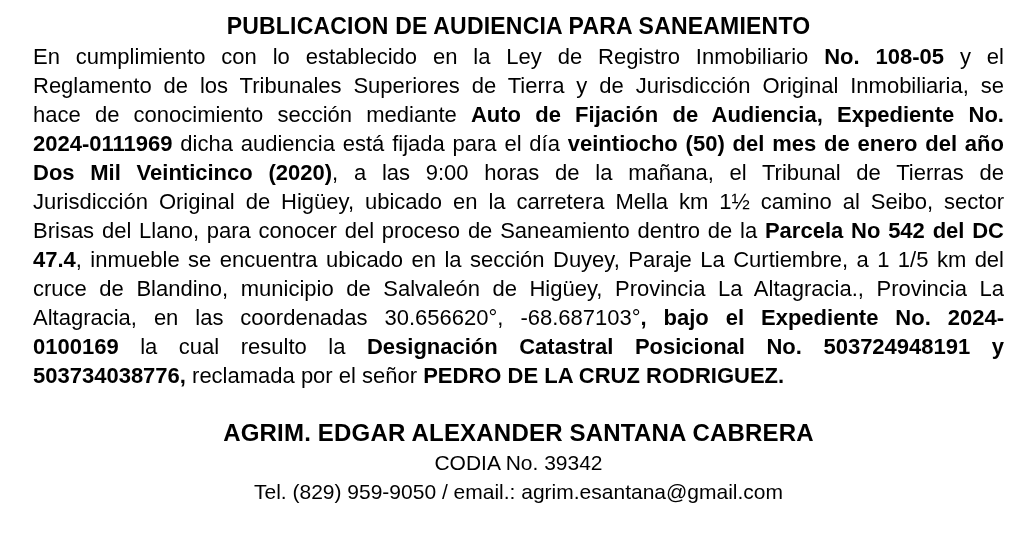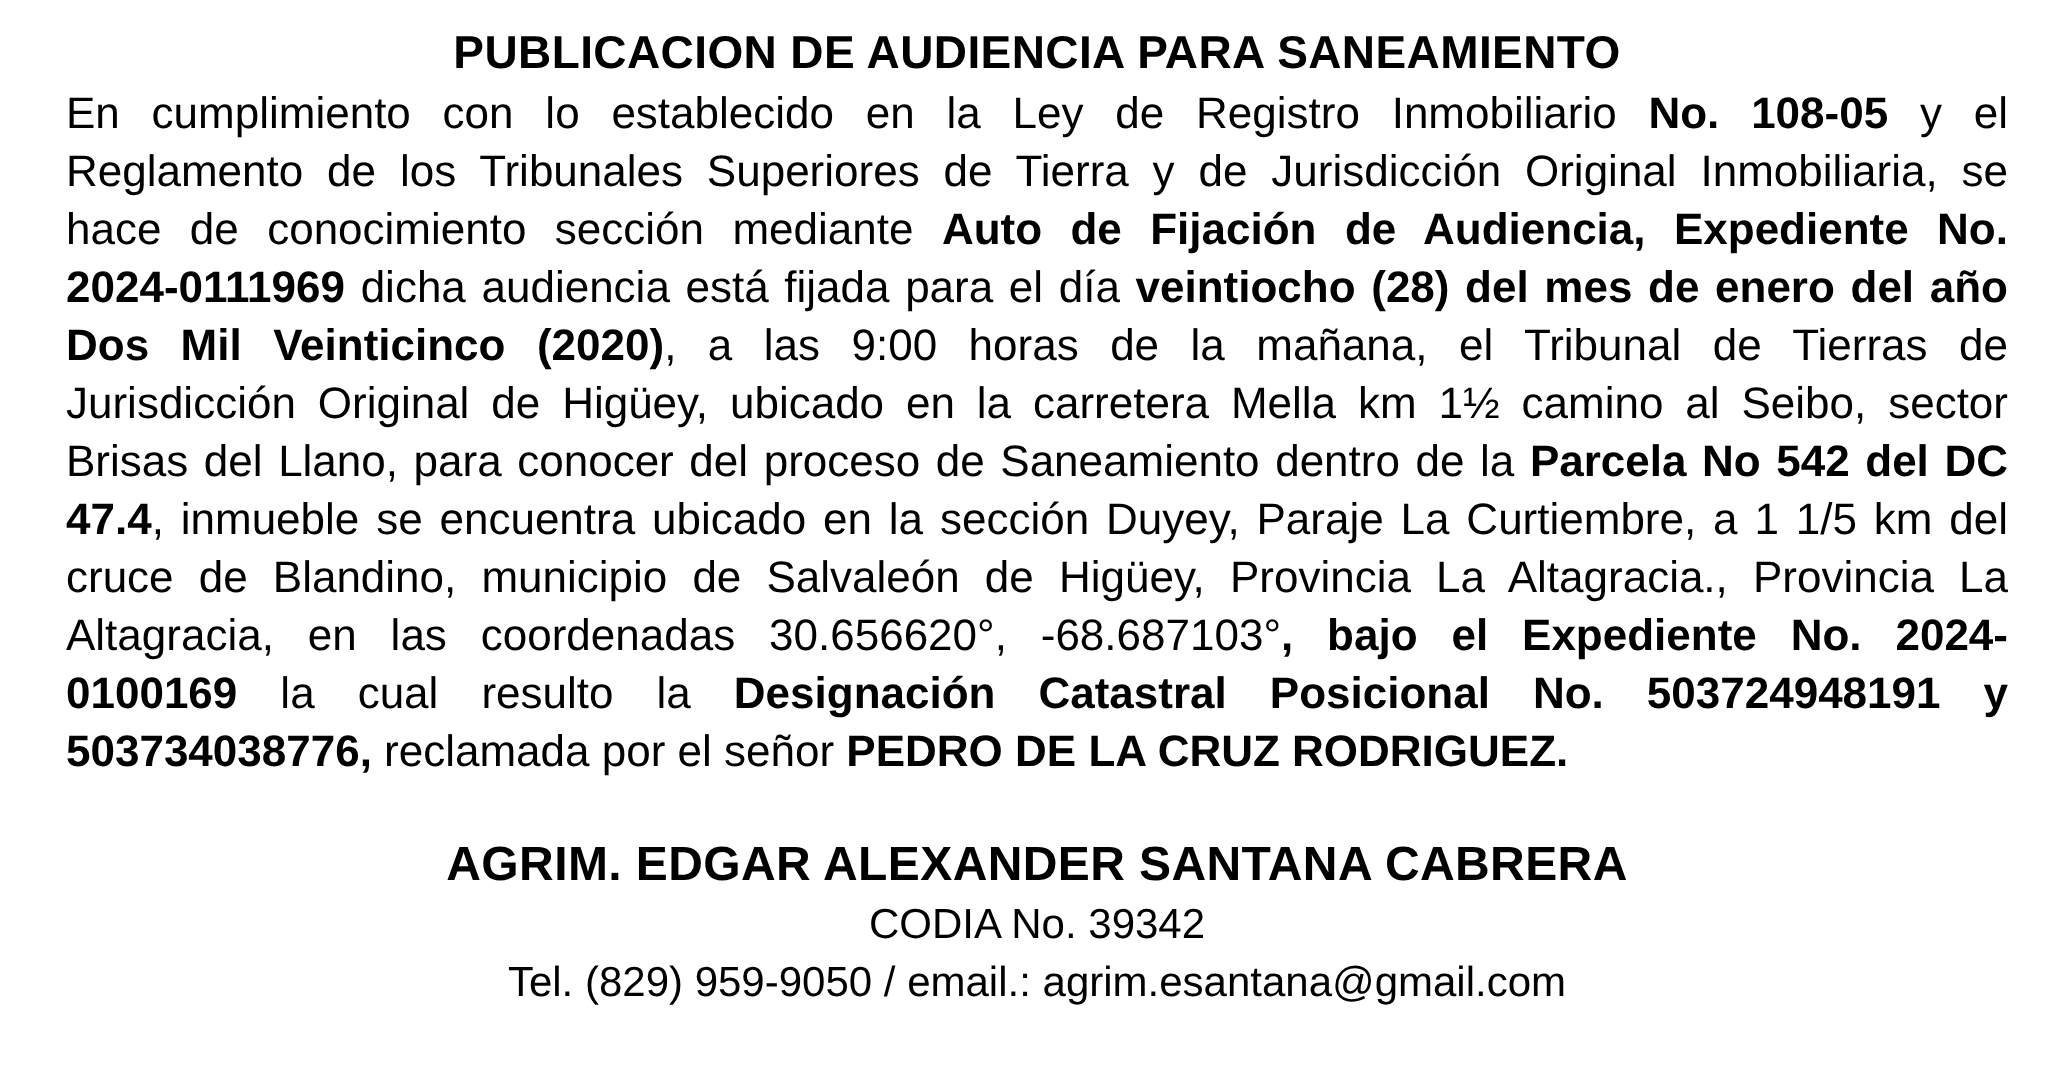--- a/index.html
+++ b/index.html
@@ -66,21 +66,21 @@
 
 <div class="page">
   <div class="content">
 
     <div class="title">PUBLICACION DE AUDIENCIA PARA SANEAMIENTO</div>
 
     <div class="paragraph">
         <div class="line"><span>En cumplimiento con lo establecido en la Ley de Registro Inmobiliario </span><span class="bold">No. 108-05</span><span> y el</span></div>
         <div class="line"><span>Reglamento de los Tribunales Superiores de Tierra y de Jurisdicción Original Inmobiliaria, se</span></div>
         <div class="line"><span>hace de conocimiento sección mediante </span><span class="bold">Auto de Fijación de Audiencia, Expediente No.</span></div>
-        <div class="line"><span class="bold">2024-0111969</span><span> dicha audiencia está fijada para el día </span><span class="bold">veintiocho (28) del mes de enero del año</span></div>
+        <div class="line"><span class="bold">2024-0111969</span><span> dicha audiencia está fijada para el día </span><span class="bold">veintiocho (50) del mes de enero del año</span></div>
         <div class="line"><span class="bold">Dos Mil Veinticinco (2020)</span><span>, a las 9:00 horas de la mañana, el Tribunal de Tierras de</span></div>
         <div class="line"><span>Jurisdicción Original de Higüey, ubicado en la carretera Mella km 1½ camino al Seibo, sector</span></div>
         <div class="line"><span>Brisas del Llano, para conocer del proceso de Saneamiento dentro de la </span><span class="bold">Parcela No 542 del DC</span></div>
         <div class="line"><span class="bold">47.4</span><span>, inmueble se encuentra ubicado en la sección Duyey, Paraje La Curtiembre, a 1 1/5 km del</span></div>
         <div class="line"><span>cruce de Blandino, municipio de Salvaleón de Higüey, Provincia La Altagracia., Provincia La</span></div>
         <div class="line"><span>Altagracia, en las coordenadas 30.656620°, -68.687103°</span><span class="bold">, bajo el Expediente No. 2024-</span></div>
         <div class="line"><span class="bold">0100169</span><span> la cual resulto la </span><span class="bold">Designación Catastral Posicional No. 503724948191 y</span></div>
         <div class="line last"><span class="bold">503734038776,</span><span> reclamada por el señor </span><span class="bold">PEDRO DE LA CRUZ RODRIGUEZ.</span></div>
       </div>
 

